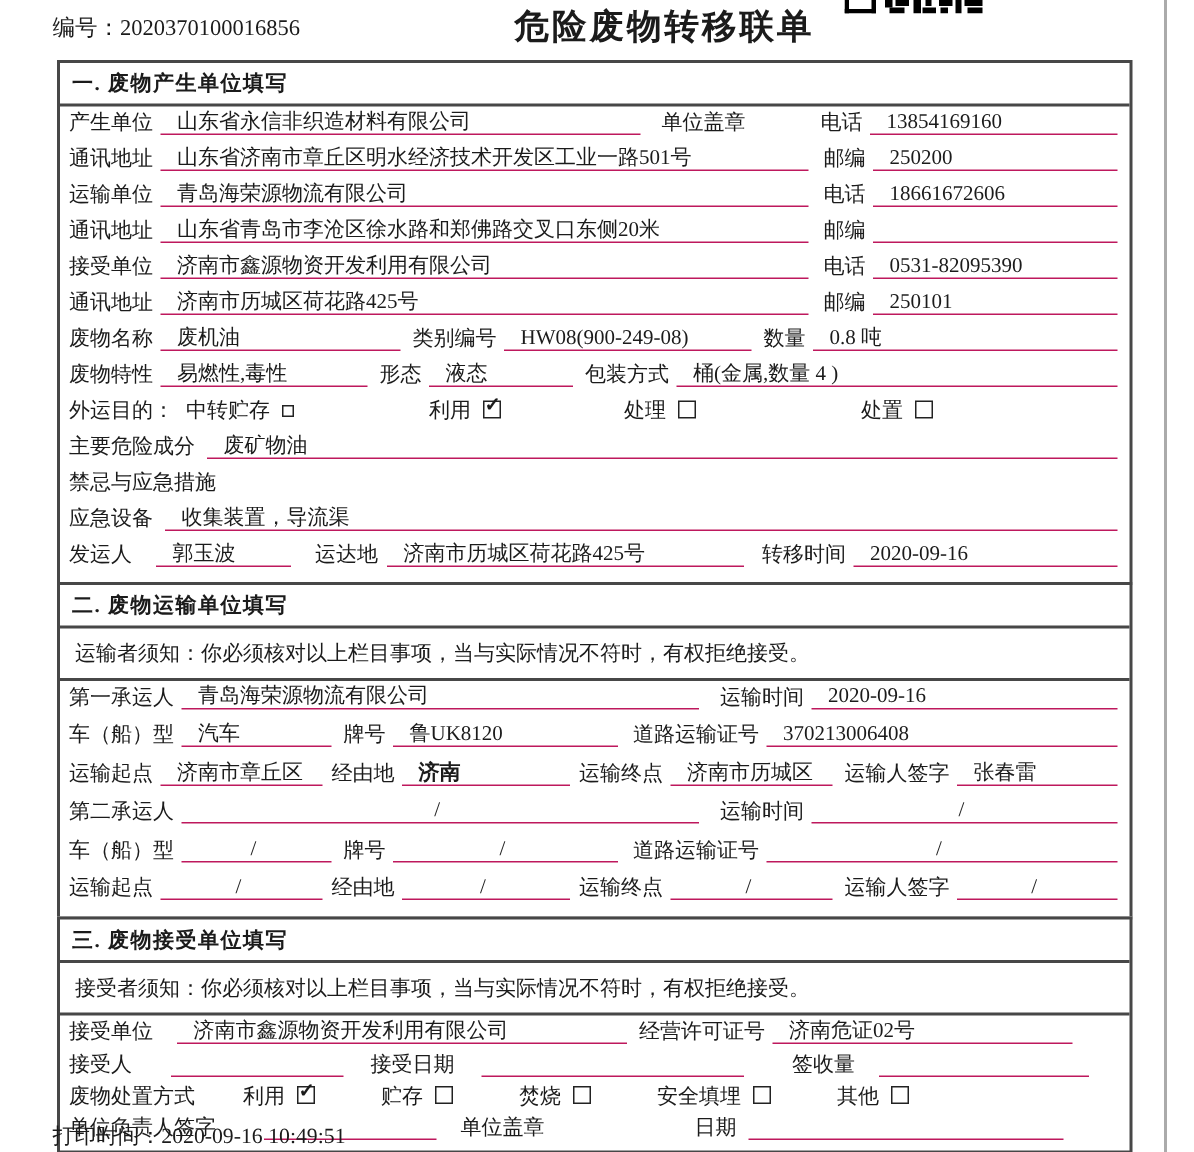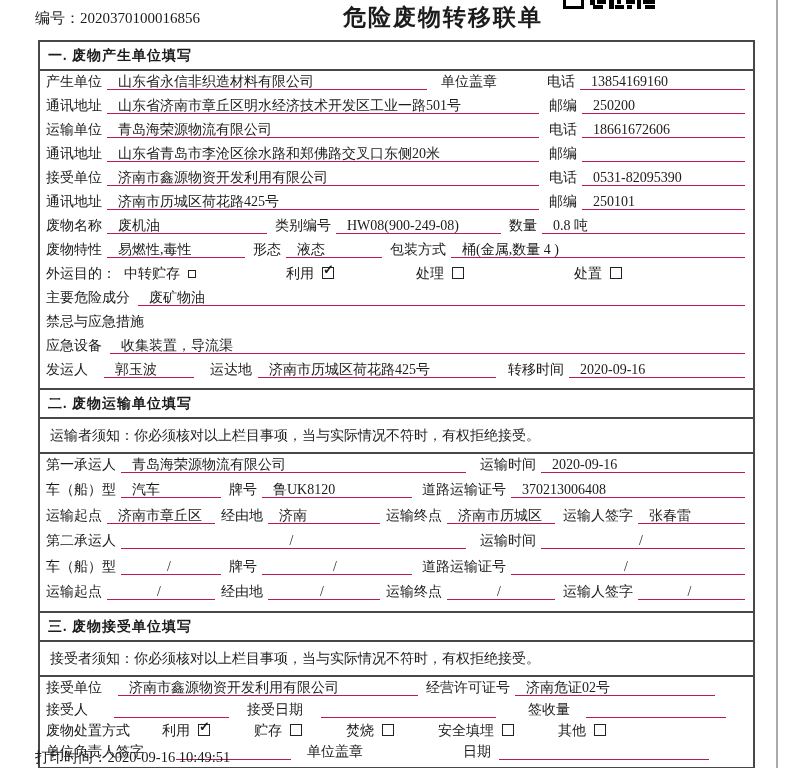--- a/index.html
+++ b/index.html
@@ -180,21 +180,21 @@
           <span class="val" style="width: 100px;">汽车</span>
           <span class="lab" style="margin-left: 6px;">牌号</span>
           <span class="val" style="width: 150px;">鲁UK8120</span>
           <span class="lab" style="margin-left: 8px;">道路运输证号</span>
           <span class="val grow">370213006408</span>
         </div>
         <div class="row">
           <span class="lab">运输起点</span>
           <span class="val" style="width: 108px;">济南市章丘区</span>
           <span class="lab" style="margin-left: 4px;">经由地</span>
-          <span class="val" style="width: 112px;">济南</span>
+          <span class="val" style="width: 112px; font-weight: bold;">济南</span>
           <span class="lab" style="margin-left: 4px;">运输终点</span>
           <span class="val" style="width: 108px;">济南市历城区</span>
           <span class="lab" style="margin-left: 6px;">运输人签字</span>
           <span class="val grow">张春雷</span>
         </div>
         <div class="row">
           <span class="lab">第二承运人</span>
           <span class="val slash" style="width: 345px;">/</span>
           <span class="lab" style="margin-left: 12px;">运输时间</span>
           <span class="val grow slash">/</span>

